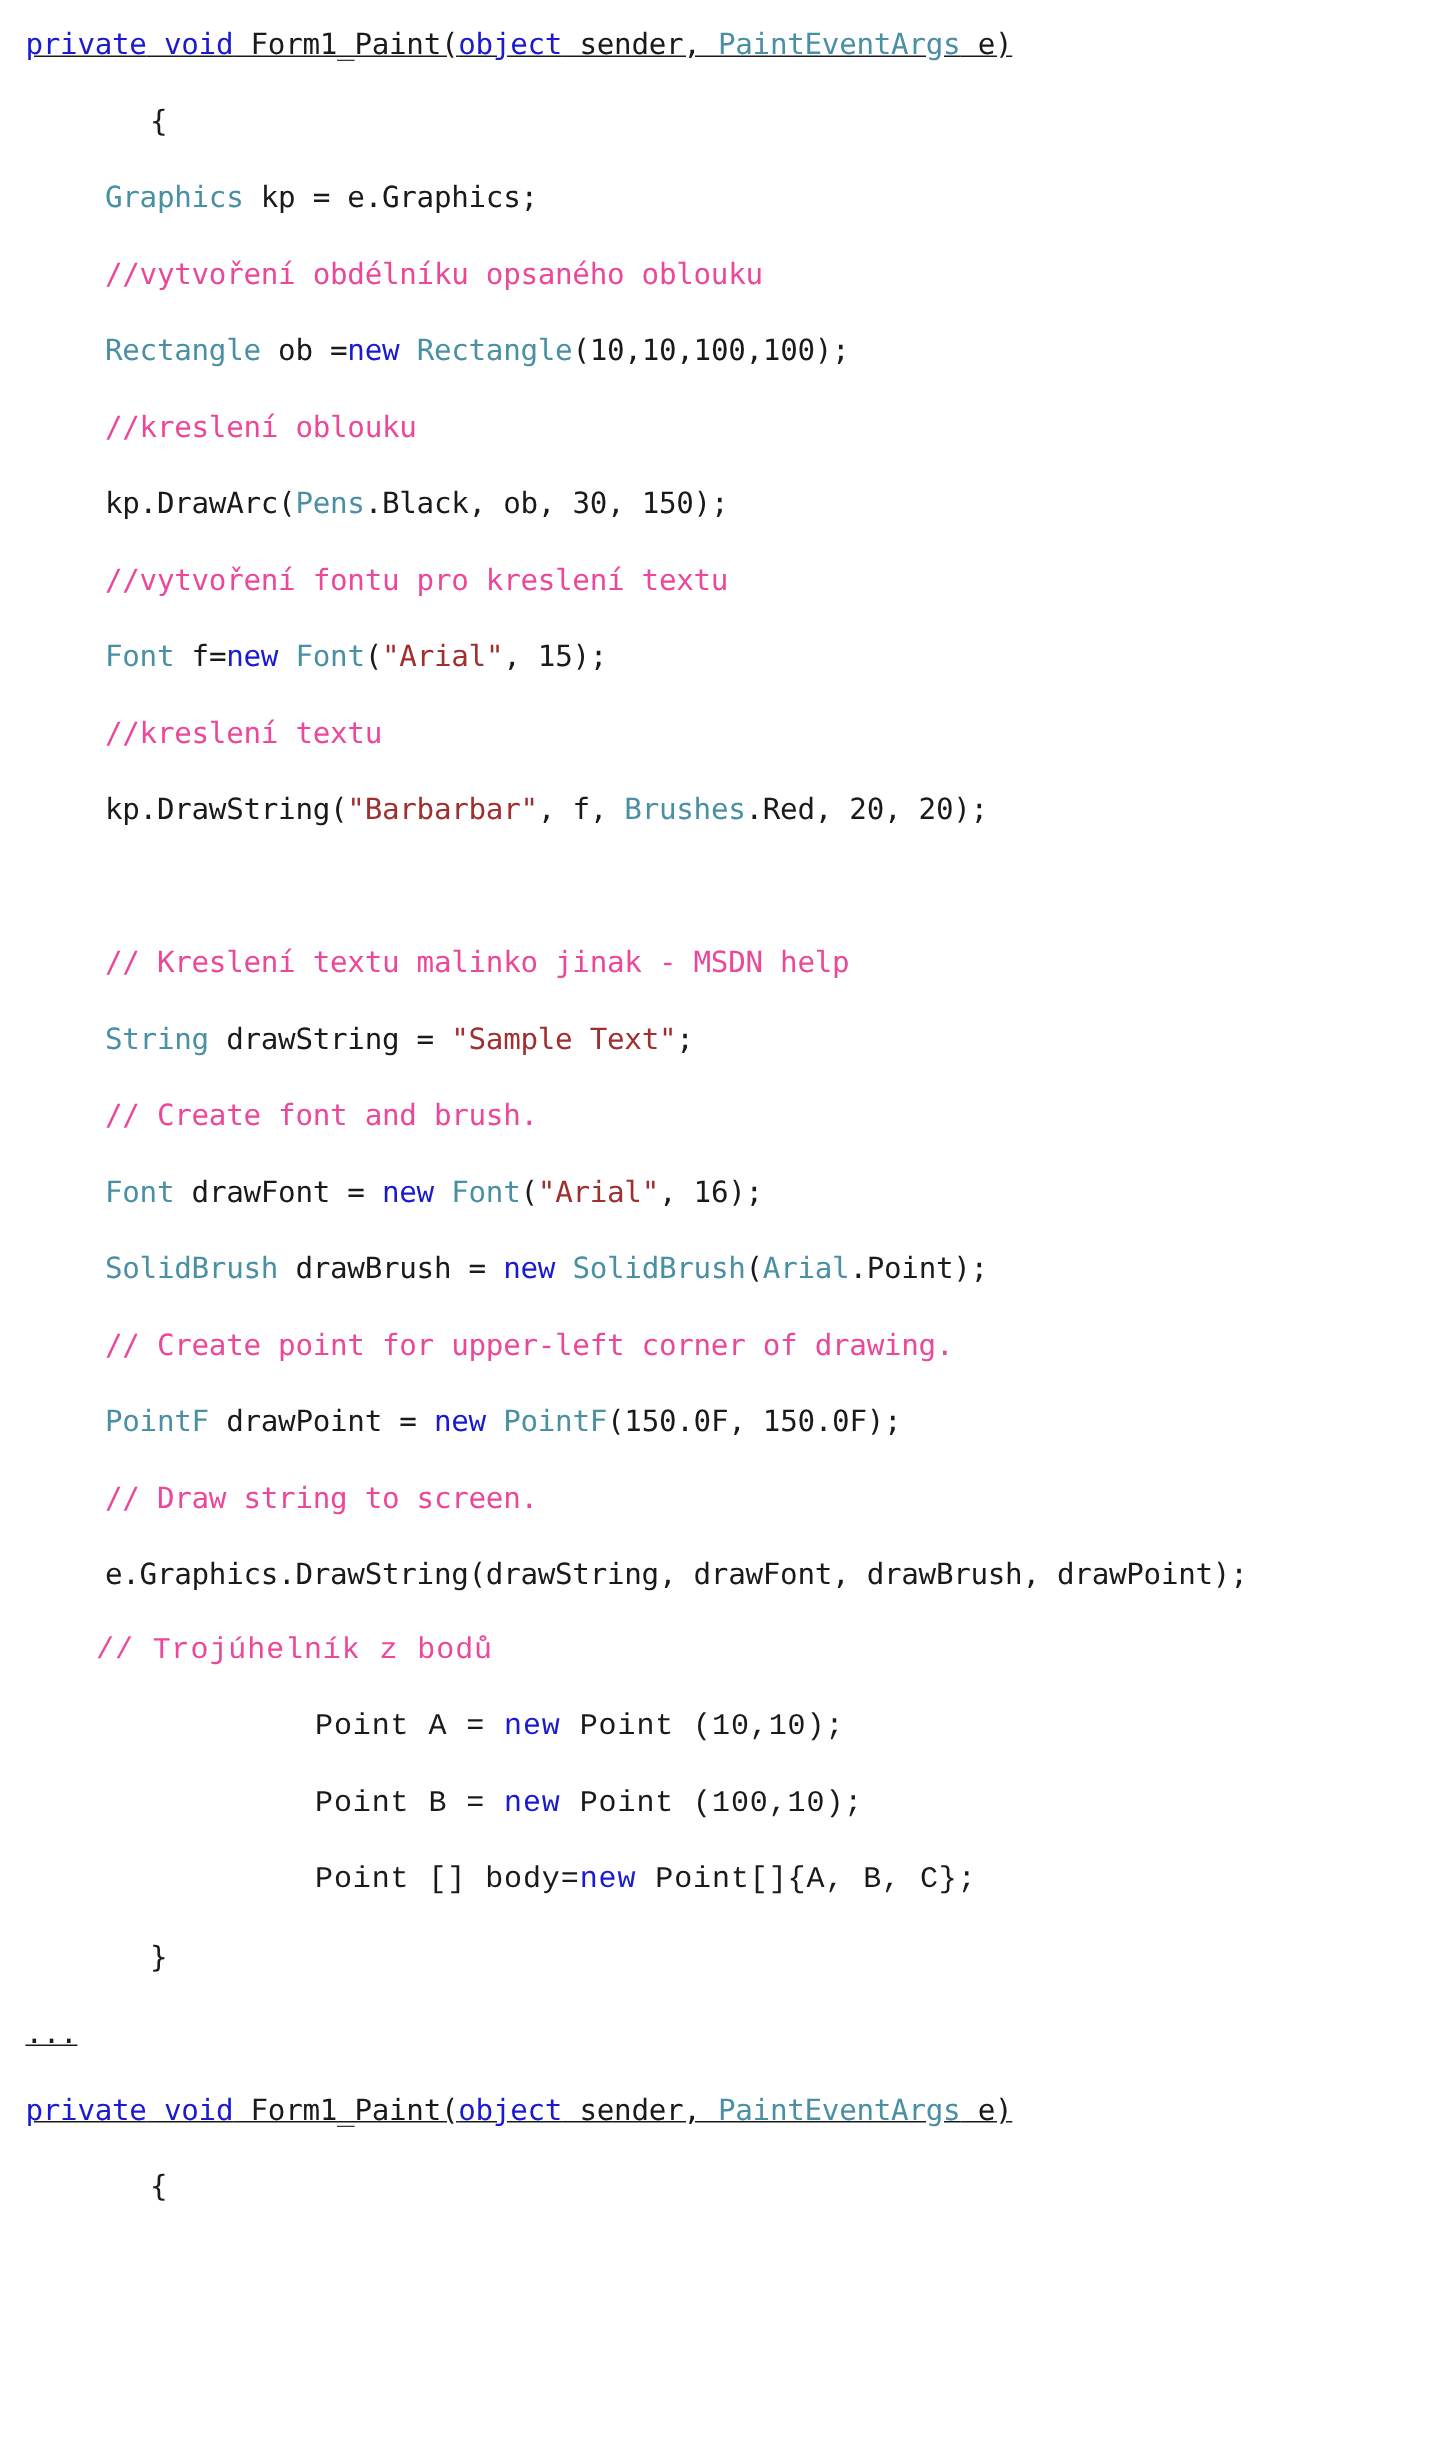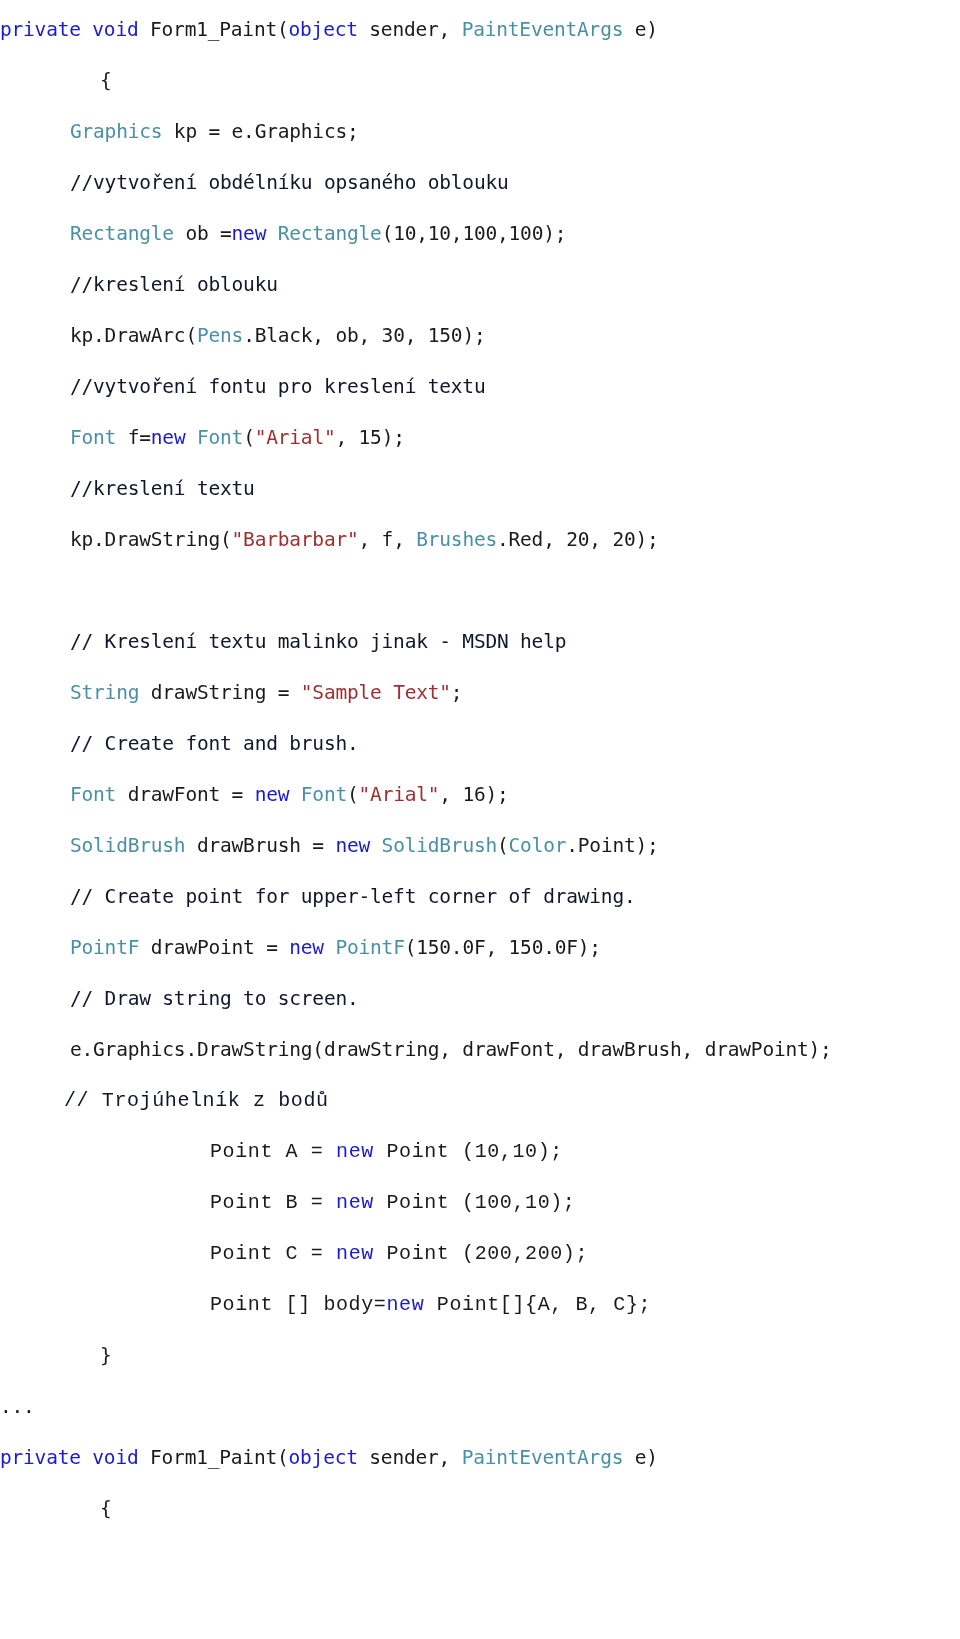--- a/index.html
+++ b/index.html
@@ -27,40 +27,40 @@
   .line {
     height: 51px;
     line-height: 51px;
     white-space: pre;
     font-size: 19.5px;
     letter-spacing: -0.2px;
     color: #1a1a1a;
     font-family: "DejaVu Sans Mono", "Liberation Mono", monospace;
   }
   
-  .ind-0  { padding-left: 0px;   }
+  .ind-0  { padding-left: 17px; text-decoration: underline;   }
   .ind-1  { padding-left: 100px; }
   .ind-2  { padding-left: 70px; }
   .ind-2b { padding-left: 64px; }
   .ind-2c { padding-left: 168px; margin-left: 42px; }
 
   
   .line.blank { height: 51px; }
 
   
   .line.courier {
     font-family: "Liberation Mono", "DejaVu Sans Mono", monospace;
     font-size: 20px;
     letter-spacing: 0.6px;
   }
 
   
   .tok-kw      { color: #1a1ad0; }
   .tok-type    { color: #4a90a4; }
-  .tok-comment { color: #0f172a; }
+  .tok-comment { color: #ec4899; }
   .tok-str     { color: #a03030; }
   .tok-plain   { color: #1a1a1a; }
 </style>
 </head>
 <body>
 
 <div id="page">
   <div class="code-listing" id="code-root">
       <div class="line ind-0"><span class="tok-kw">private</span><span class="tok-plain"> </span><span class="tok-kw">void</span><span class="tok-plain"> Form1_Paint(</span><span class="tok-kw">object</span><span class="tok-plain"> sender, </span><span class="tok-type">PaintEventArgs</span><span class="tok-plain"> e)</span></div>
       <div class="line ind-1"><span class="tok-plain">{</span></div>
@@ -71,28 +71,27 @@
       <div class="line ind-2"><span class="tok-plain">kp.DrawArc(</span><span class="tok-type">Pens</span><span class="tok-plain">.Black, ob, 30, 150);</span></div>
       <div class="line ind-2"><span class="tok-comment">//vytvoření fontu pro kreslení textu</span></div>
       <div class="line ind-2"><span class="tok-type">Font</span><span class="tok-plain"> f=</span><span class="tok-kw">new</span><span class="tok-plain"> </span><span class="tok-type">Font</span><span class="tok-plain">(</span><span class="tok-str">"Arial"</span><span class="tok-plain">, 15);</span></div>
       <div class="line ind-2"><span class="tok-comment">//kreslení textu</span></div>
       <div class="line ind-2"><span class="tok-plain">kp.DrawString(</span><span class="tok-str">"Barbarbar"</span><span class="tok-plain">, f, </span><span class="tok-type">Brushes</span><span class="tok-plain">.Red, 20, 20);</span></div>
       <div class="line ind-2 blank">&nbsp;</div>
       <div class="line ind-2"><span class="tok-comment">// Kreslení textu malinko jinak - MSDN help</span></div>
       <div class="line ind-2"><span class="tok-type">String</span><span class="tok-plain"> drawString = </span><span class="tok-str">"Sample Text"</span><span class="tok-plain">;</span></div>
       <div class="line ind-2"><span class="tok-comment">// Create font and brush.</span></div>
       <div class="line ind-2"><span class="tok-type">Font</span><span class="tok-plain"> drawFont = </span><span class="tok-kw">new</span><span class="tok-plain"> </span><span class="tok-type">Font</span><span class="tok-plain">(</span><span class="tok-str">"Arial"</span><span class="tok-plain">, 16);</span></div>
-      <div class="line ind-2"><span class="tok-type">SolidBrush</span><span class="tok-plain"> drawBrush = </span><span class="tok-kw">new</span><span class="tok-plain"> </span><span class="tok-type">SolidBrush</span><span class="tok-plain">(</span><span class="tok-type">Color</span><span class="tok-plain">.Point);</span></div>
+      <div class="line ind-2"><span class="tok-type">SolidBrush</span><span class="tok-plain"> drawBrush = </span><span class="tok-kw">new</span><span class="tok-plain"> </span><span class="tok-type">SolidBrush</span><span class="tok-plain">(</span><span class="tok-type">Arial</span><span class="tok-plain">.Point);</span></div>
       <div class="line ind-2"><span class="tok-comment">// Create point for upper-left corner of drawing.</span></div>
       <div class="line ind-2"><span class="tok-type">PointF</span><span class="tok-plain"> drawPoint = </span><span class="tok-kw">new</span><span class="tok-plain"> </span><span class="tok-type">PointF</span><span class="tok-plain">(150.0F, 150.0F);</span></div>
       <div class="line ind-2"><span class="tok-comment">// Draw string to screen.</span></div>
       <div class="line ind-2"><span class="tok-plain">e.Graphics.DrawString(drawString, drawFont, drawBrush, drawPoint);</span></div>
       <div class="line ind-2b courier"><span class="tok-comment">// Trojúhelník z bodů</span></div>
       <div class="line ind-2c courier"><span class="tok-plain">Point A = </span><span class="tok-kw">new</span><span class="tok-plain"> Point (10,10);</span></div>
       <div class="line ind-2c courier"><span class="tok-plain">Point B = </span><span class="tok-kw">new</span><span class="tok-plain"> Point (100,10);</span></div>
-      <div class="line ind-2c courier"><span class="tok-plain">Point C = </span><span class="tok-kw">new</span><span class="tok-plain"> Point (200,200);</span></div>
       <div class="line ind-2c courier"><span class="tok-plain">Point [] body=</span><span class="tok-kw">new</span><span class="tok-plain"> Point[]{A, B, C};</span></div>
       <div class="line ind-1"><span class="tok-plain">}</span></div>
       <div class="line ind-0"><span class="tok-plain">...</span></div>
       <div class="line ind-0"><span class="tok-kw">private</span><span class="tok-plain"> </span><span class="tok-kw">void</span><span class="tok-plain"> Form1_Paint(</span><span class="tok-kw">object</span><span class="tok-plain"> sender, </span><span class="tok-type">PaintEventArgs</span><span class="tok-plain"> e)</span></div>
       <div class="line ind-1"><span class="tok-plain">{</span></div>
     </div>
 </div>
 
 </body></html>

